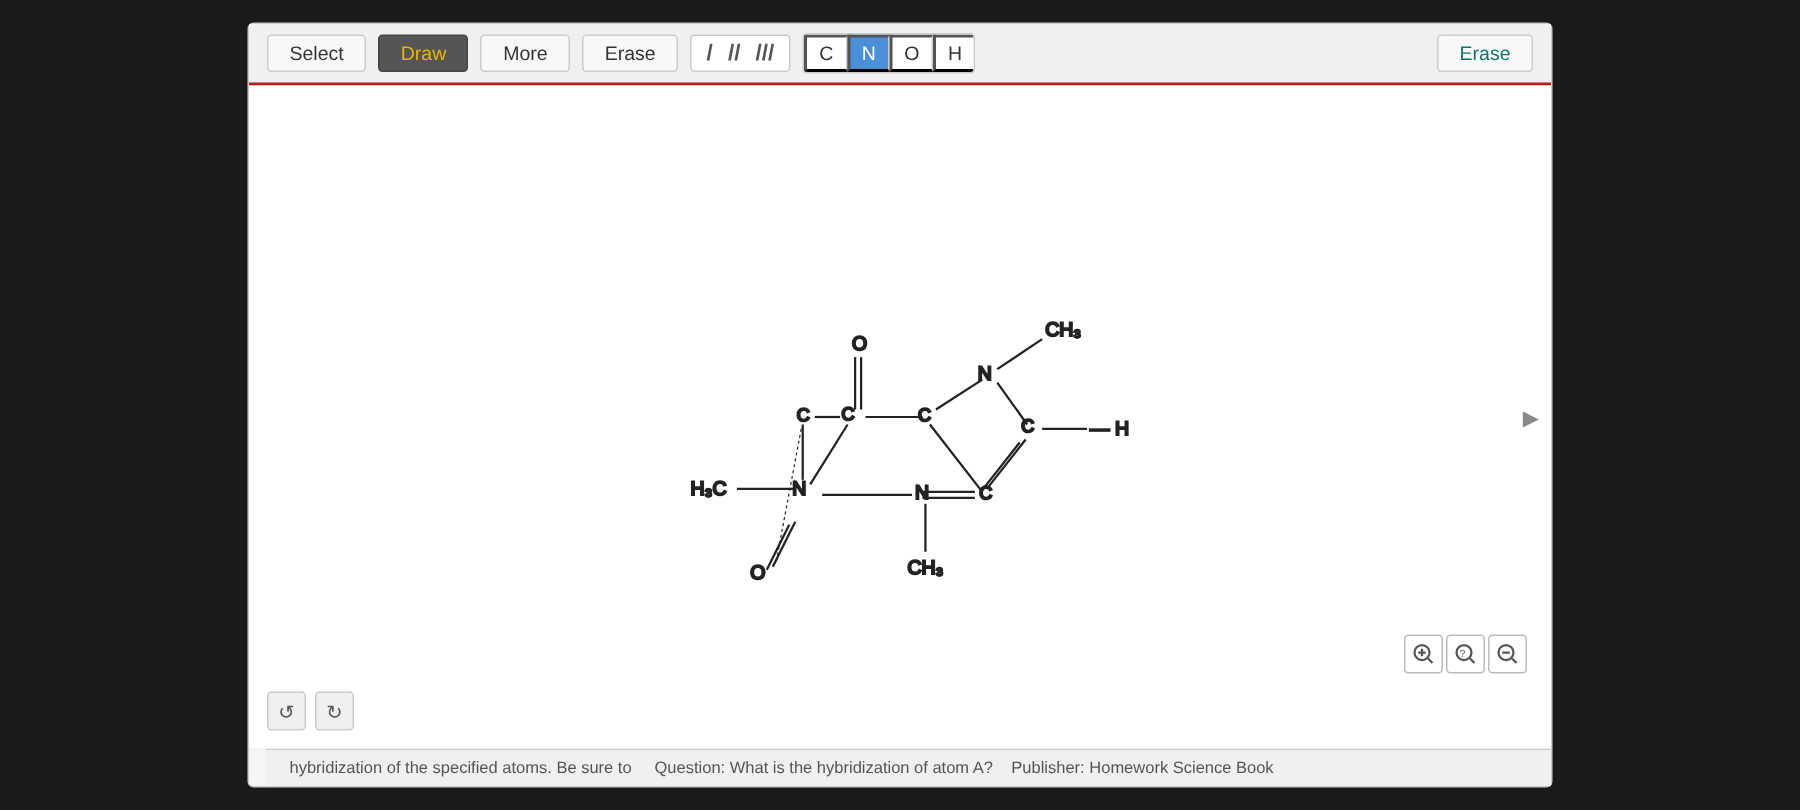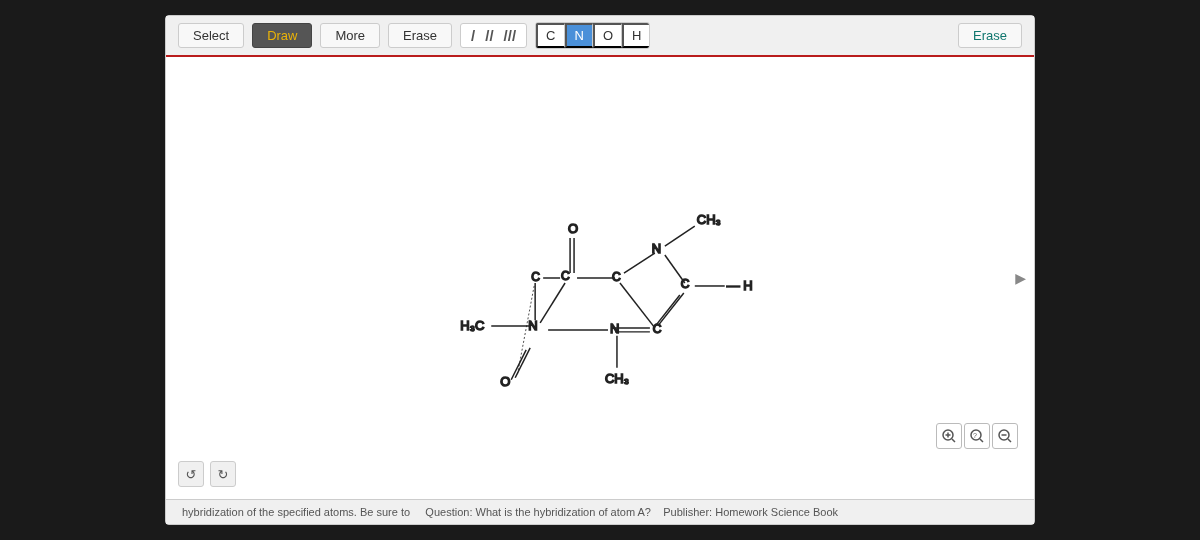--- a/index.html
+++ b/index.html
@@ -170,20 +170,21 @@
 
     .bottom-bar {
       padding: 6px 16px;
       background: #f0f0f0;
       border-top: 1px solid #ccc;
       font-size: 11px;
       color: #555;
       white-space: nowrap;
       overflow: hidden;
       text-overflow: ellipsis;
+      margin-left: 11px;
     }
 
     .arrow-indicator {
       position: absolute;
       right: 8px;
       top: 50%;
       transform: translateY(-50%);
       color: #888;
       font-size: 14px;
     }

